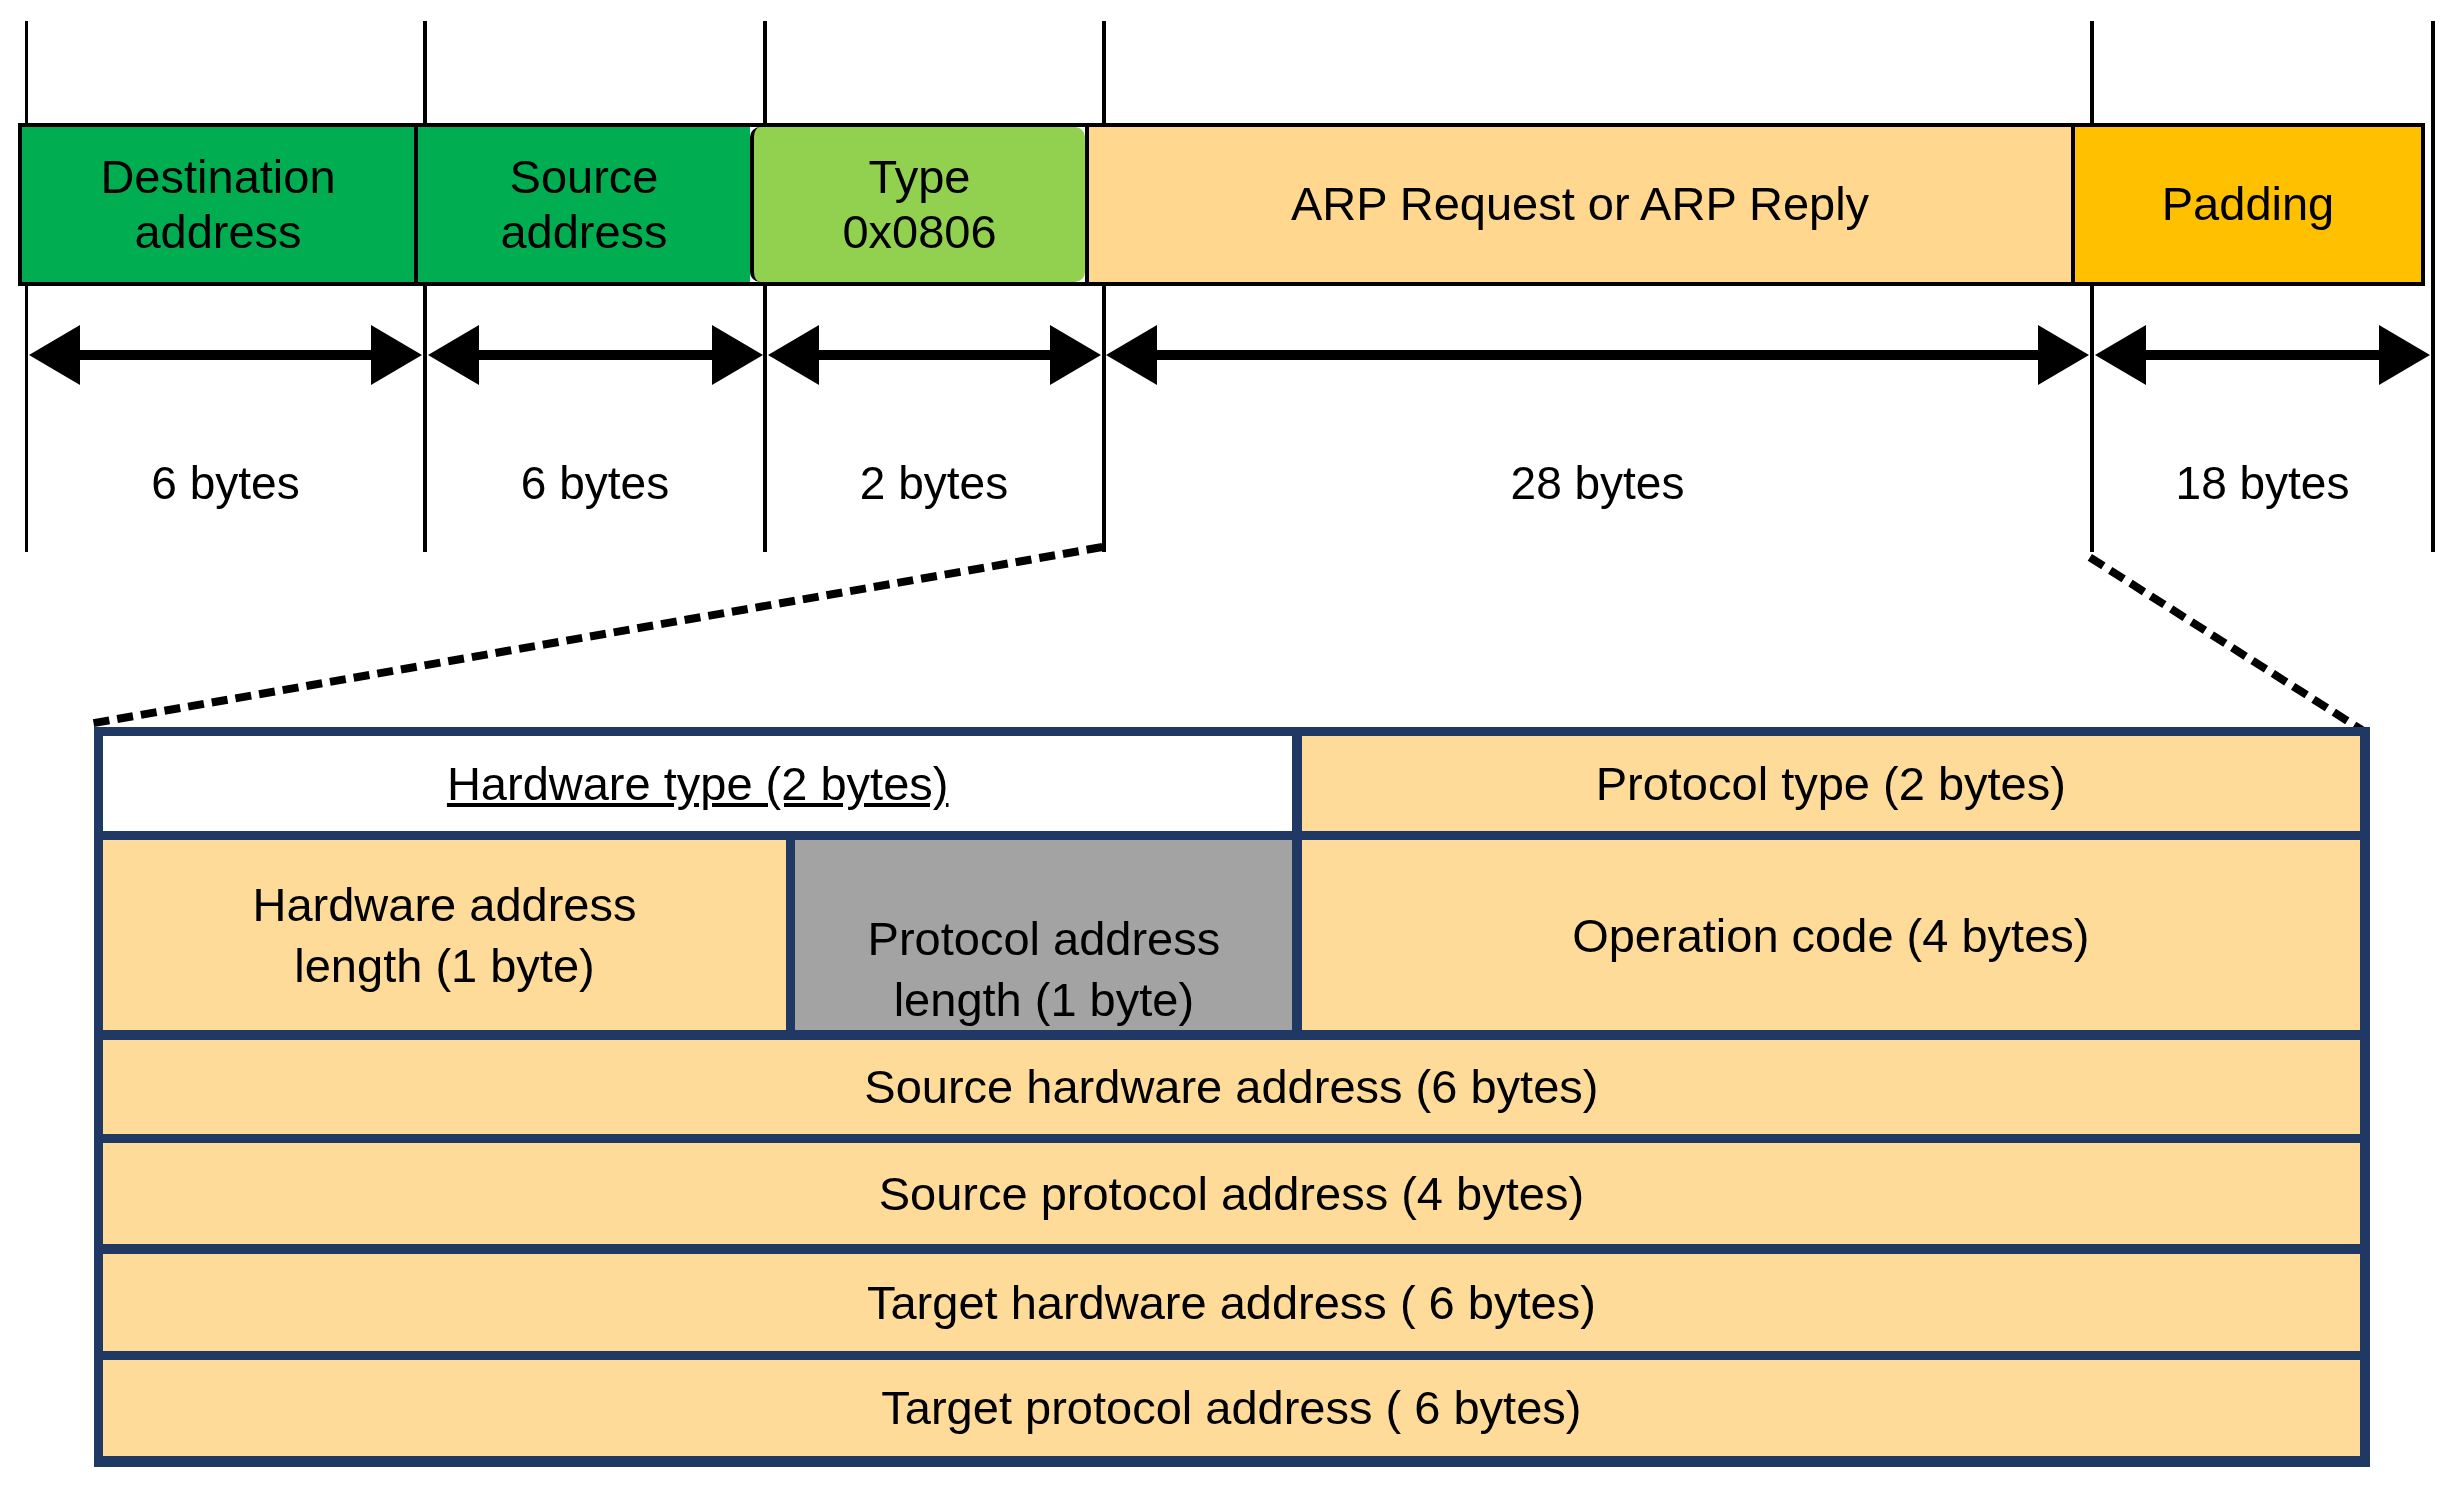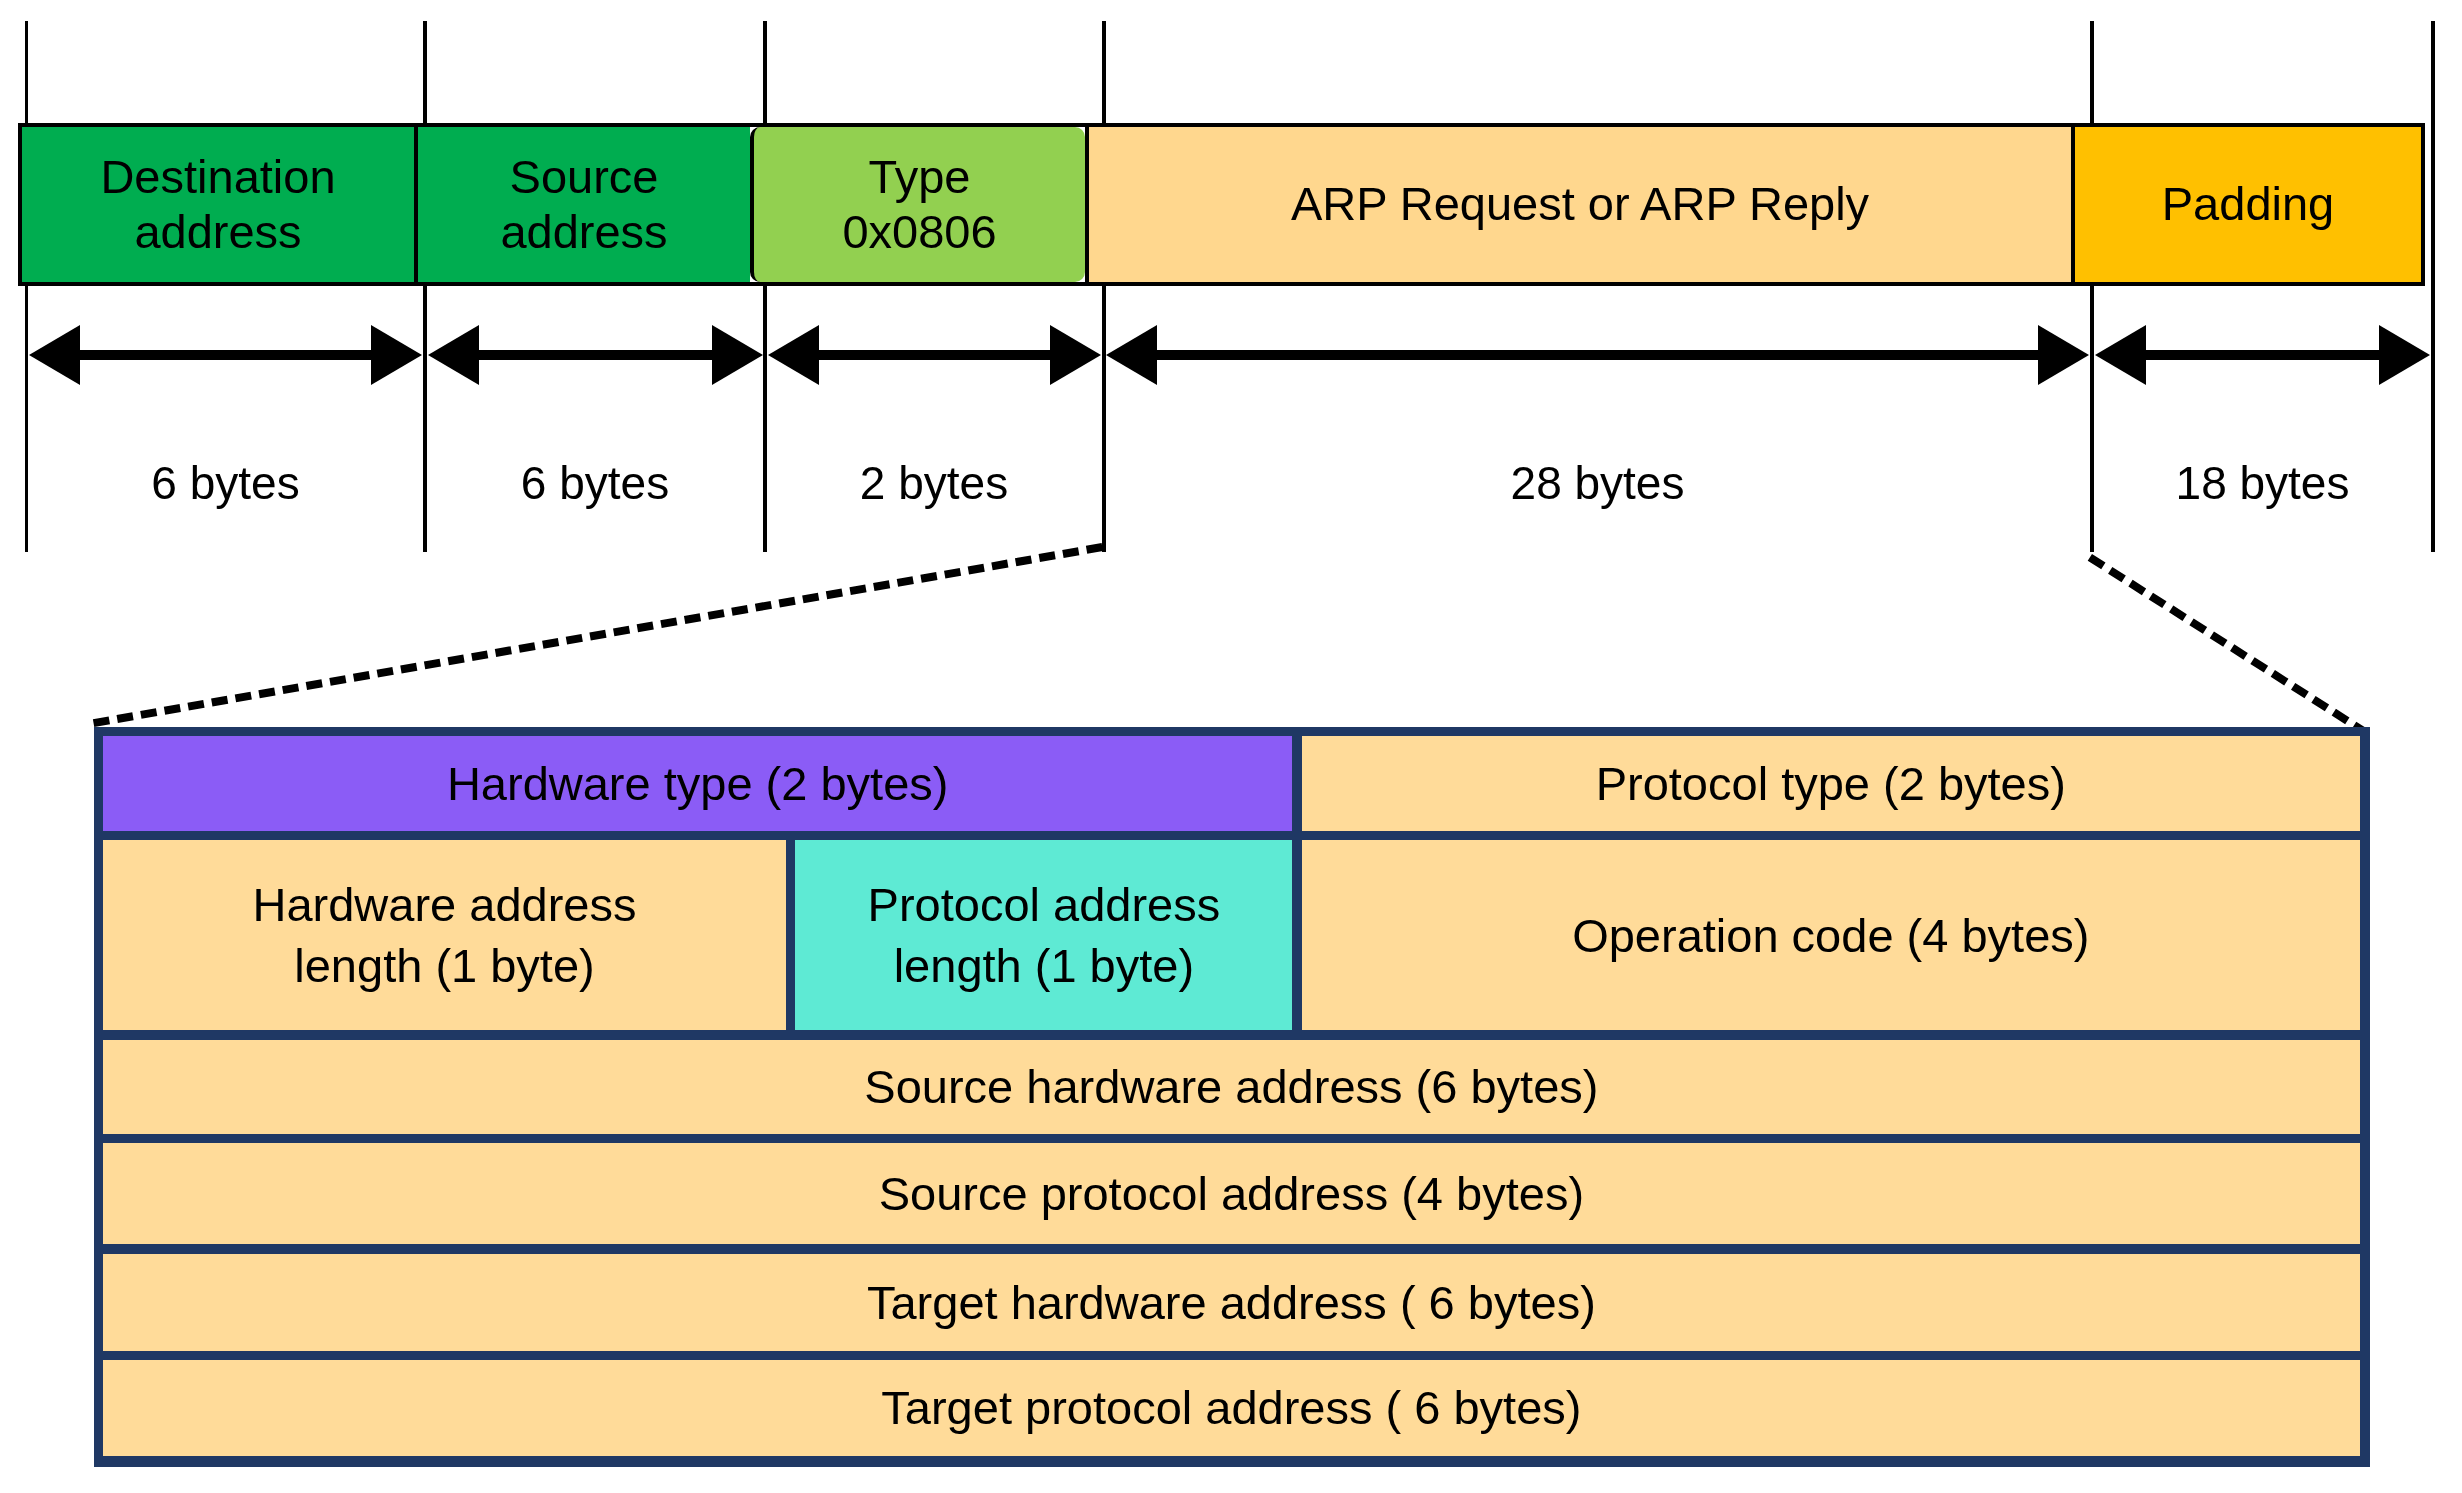--- a/index.html
+++ b/index.html
@@ -116,30 +116,30 @@
   <div class="bytes" style="left:26px;width:399px">6 bytes</div>
   <div class="bytes" style="left:425px;width:340px">6 bytes</div>
   <div class="bytes" style="left:765px;width:338px">2 bytes</div>
   <div class="bytes" style="left:1103px;width:989px">28 bytes</div>
   <div class="bytes" style="left:2092px;width:341px">18 bytes</div>
 
   <div class="dash dash-left"></div>
   <div class="dash dash-right"></div>
 
   <div class="arp" style="background: rgb(31, 56, 100);">
-    <div class="cell span2" style="background: #8b5cf6;">
+    <div class="cell span2" style="background: #ffffff; text-decoration: underline;">
       <span>Hardware type (2 bytes)</span>
     </div>
     <div class="cell" style="background: rgb(255, 219, 153);">
       <span>Protocol type (2 bytes)</span>
     </div>
     <div class="cell" style="background: rgb(255, 219, 153);">
       <span class="w2">Hardware address length (1 byte)</span>
     </div>
-    <div class="cell" style="background: #5eead4;">
+    <div class="cell" style="background: #a3a3a3; align-items: flex-end;">
       <span class="w2">Protocol address length (1 byte)</span>
     </div>
     <div class="cell" style="background: rgb(255, 219, 153);">
       <span>Operation code (4 bytes)</span>
     </div>
     <div class="cell span3" style="background: rgb(255, 219, 153);">
       <span>Source hardware address (6 bytes)</span>
     </div>
     <div class="cell span3" style="background: rgb(255, 219, 153);">
       <span>Source protocol address (4 bytes)</span>

